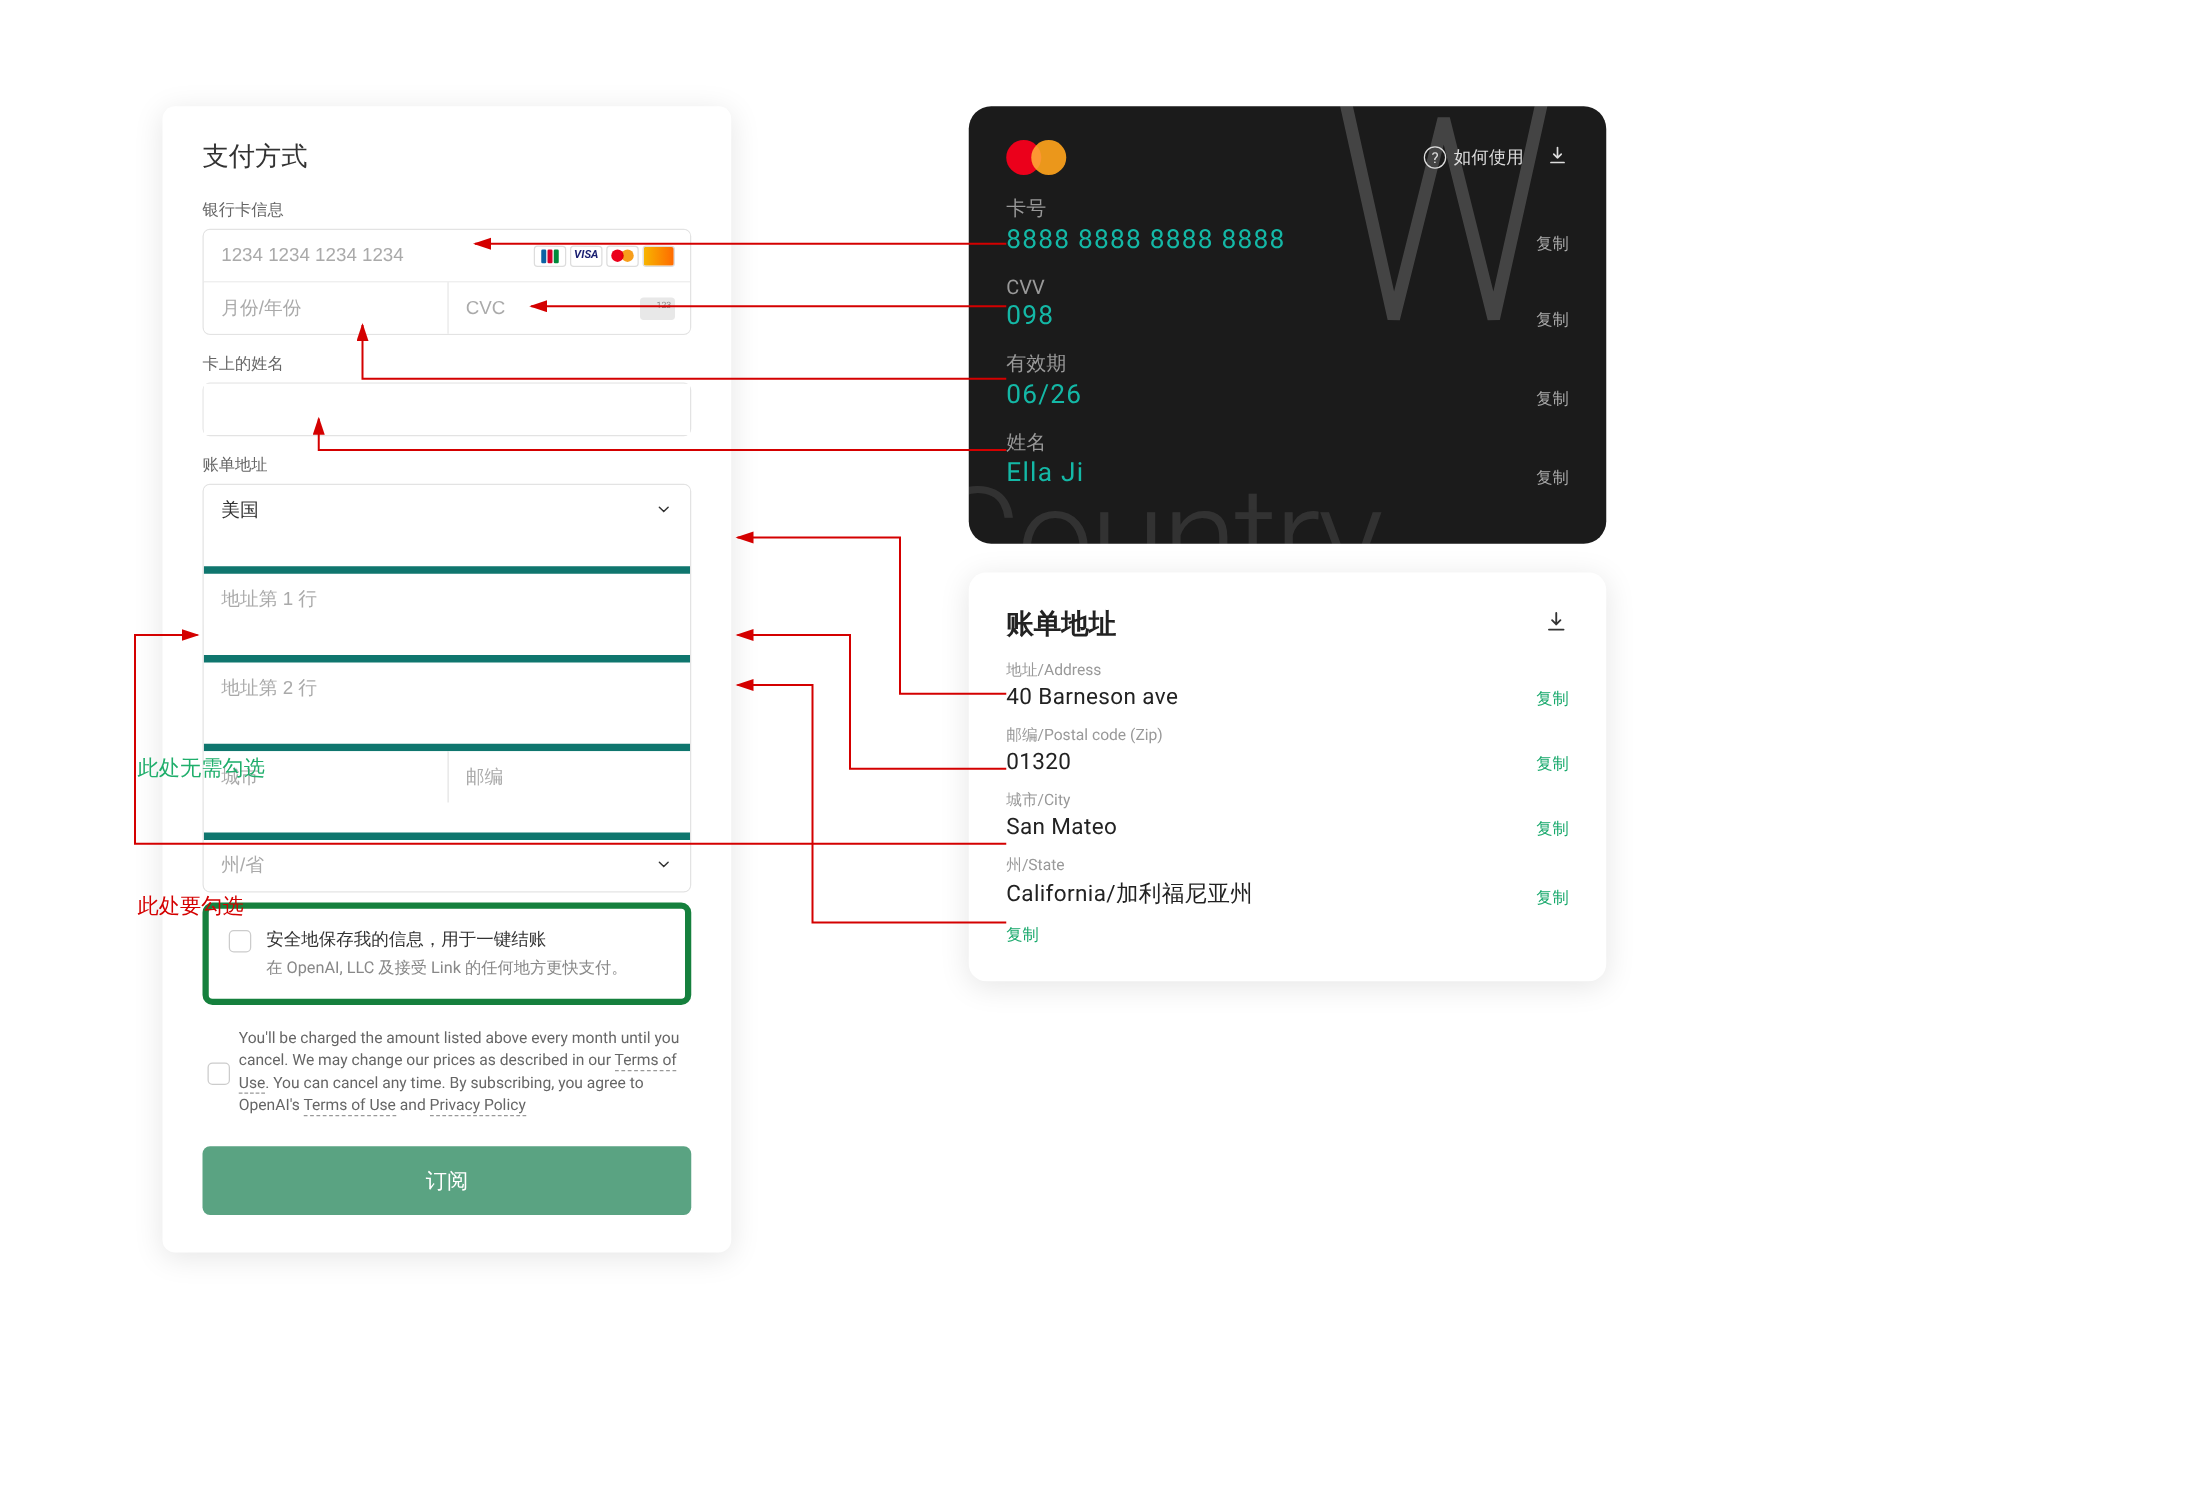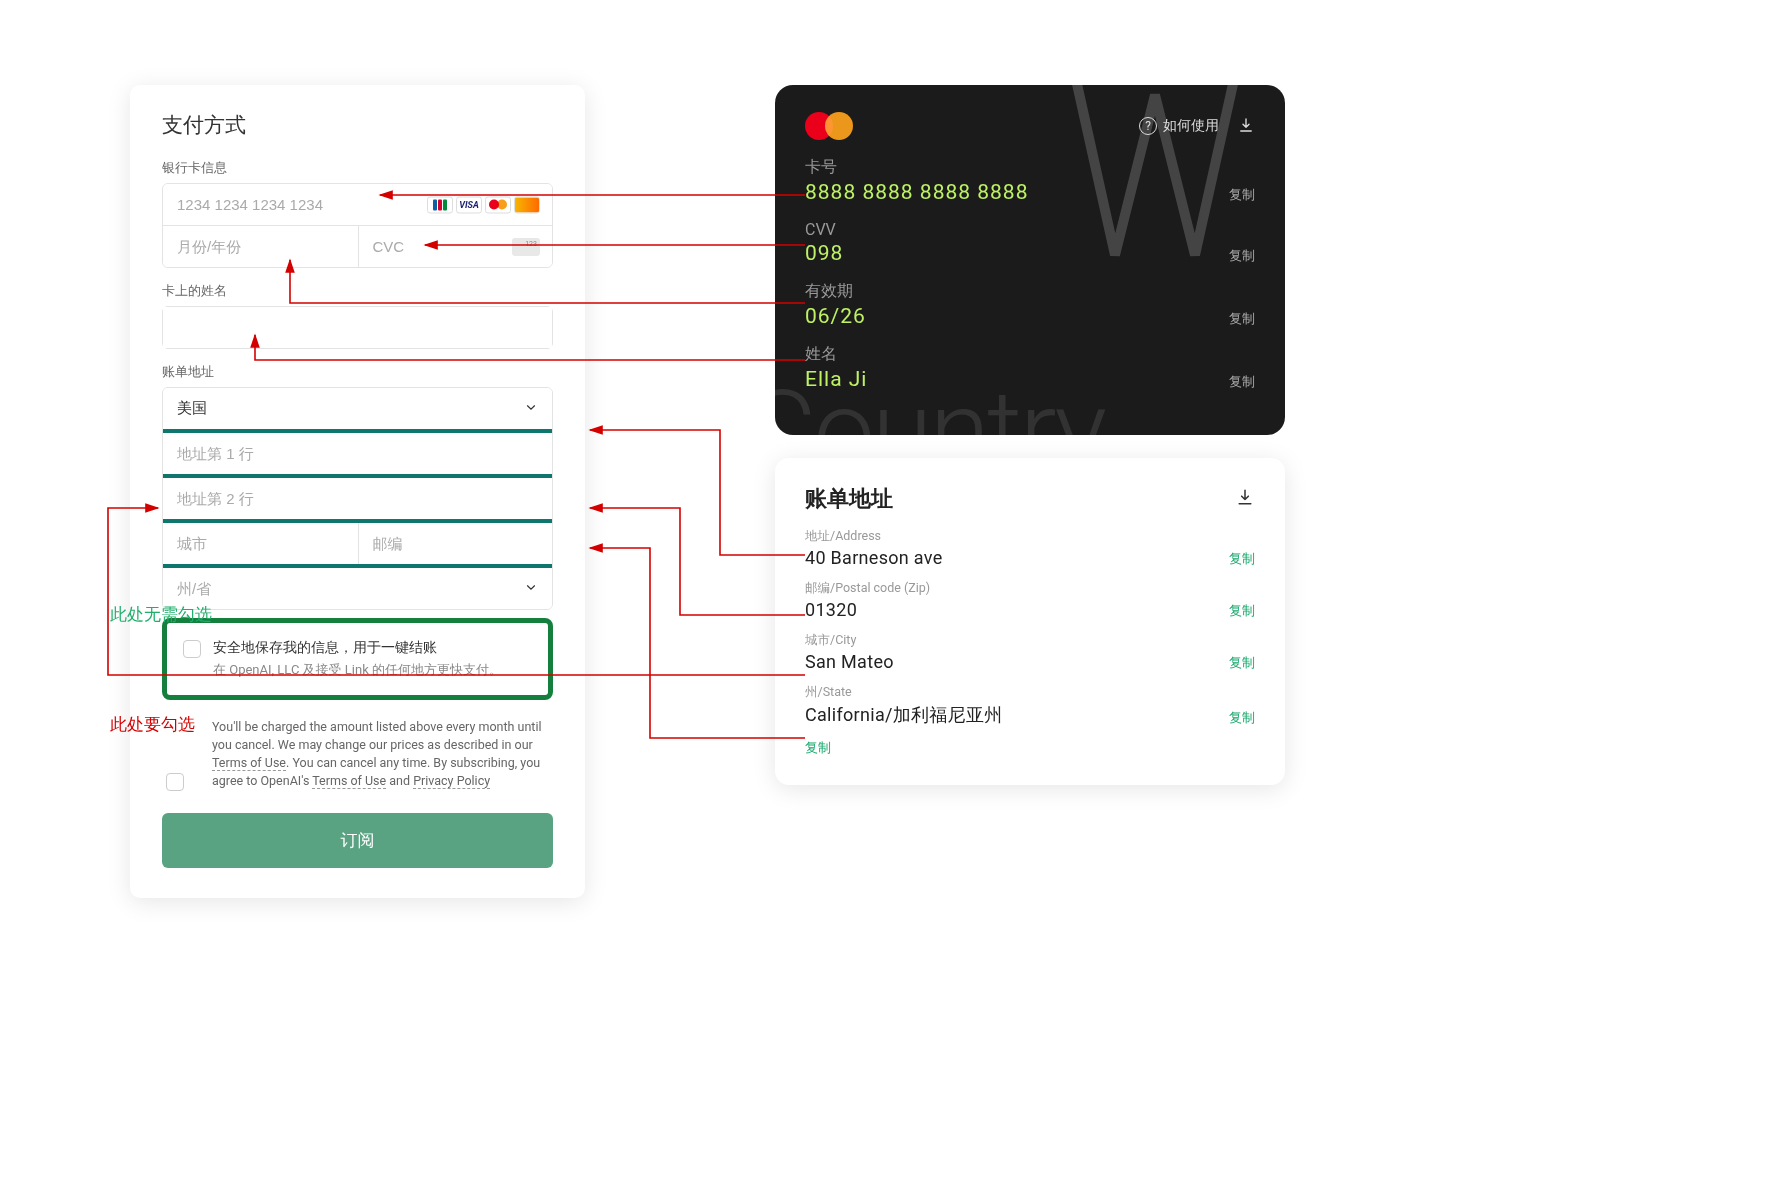--- a/index.html
+++ b/index.html
@@ -63,29 +63,29 @@
   .dotsCard{background:#fff;border:1px solid #ddd;}
   .cvc-icon{width:28px;height:18px;background:#e8e8e8;border-radius:3px;position:absolute;right:12px;top:50%;transform:translateY(-50%);display:flex;align-items:flex-start;justify-content:flex-end;padding:2px 3px;font-size:7px;color:#888;}
   .rel{position:relative;}
 
   .inp-single{ border:1px solid #e3e3e3;border-radius:6px;}
   .select-row{position:relative;}
   .chev{position:absolute;right:14px;top:50%;transform:translateY(-50%);}
   .chev svg{width:14px;height:14px;}
 
   .addr-group{ border:1px solid #e3e3e3;border-radius:6px;overflow:hidden;}
-  .addr-group .inp-border-top{border-top:4px solid #0f766e;}
+  .addr-group .inp-border-top{border-top:6px solid #0f766e;margin-top:24px;}
 
   .save-box{ border:5px solid #15803d;border-radius:8px;padding:16px 16px;margin-top:8px;}
   .save-row{display:flex;align-items:flex-start;gap:12px;}
   .chk{width:18px;height:18px;border:1.5px solid #ccc;border-radius:4px;flex-shrink:0;margin-top:1px;background:#fff;}
   .save-title{font-size:14px;color:#333;font-weight:500;}
   .save-sub{font-size:13px;color:#888;margin-top:4px;}
 
-  .terms-box{display:flex;align-items:flex-end;gap:28px;margin-top:18px;padding:0 4px;}
+  .terms-box{display:flex;align-items:center;gap:7px;margin-top:18px;padding:0 4px;}
   .terms-text{font-size:12.5px;color:#666;line-height:1.45;}
   .terms-text .u{border-bottom:1px dashed #999;}
 
   .subscribe-btn{
     width:100%; margin-top:22px;
     background:#5aa382;color:#fff;border:none;border-radius:6px;
     padding:16px; font-size:17px; font-weight:400; cursor:pointer;
   }
 
   
@@ -103,21 +103,21 @@
   .mc-logo::before{background:#eb001b;left:0;}
   .mc-logo::after{background:#f79e1b;right:0;mix-blend-mode:screen;opacity:0.95;}
   .vcard-actions{display:flex;align-items:center;gap:18px;color:#ddd;font-size:14px;}
   .help{display:flex;align-items:center;gap:6px;}
   .qicon{width:18px;height:18px;border:1.5px solid #ddd;border-radius:50%;display:flex;align-items:center;justify-content:center;font-size:12px;}
   .dlicon svg{width:18px;height:18px;stroke:#ddd;}
 
   .vfield{margin-top:16px;position:relative;z-index:2;display:flex;justify-content:space-between;align-items:flex-end;}
   .vfield-l{}
   .vflabel{font-size:16px;color:#999;}
-  .vfval{font-size:21px;color:#bef264;letter-spacing:1px;margin-top:2px;}
+  .vfval{font-size:21px;color:#14b8a6;letter-spacing:1px;margin-top:2px;}
   .copy-btn{font-size:13px;color:#aaa;cursor:pointer;}
 
   
   .bill-panel{
     position:absolute;left:695px;top:408px;width:510px;
     background:#fff;border-radius:14px;box-shadow:0 4px 24px rgba(0,0,0,0.10);
     padding:26px 30px 28px 30px;
   }
   .bill-head{display:flex;justify-content:space-between;align-items:center;margin-bottom:14px;}
   .bill-title{font-size:22px;font-weight:600;color:#222;}

